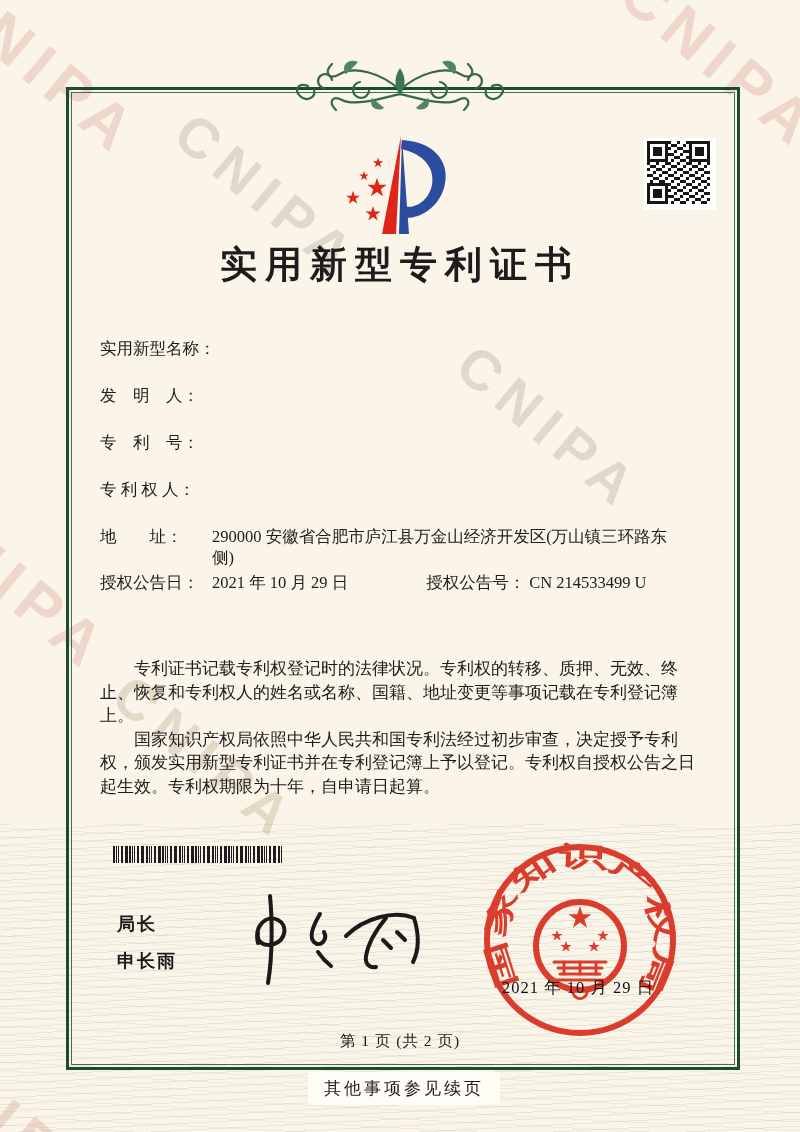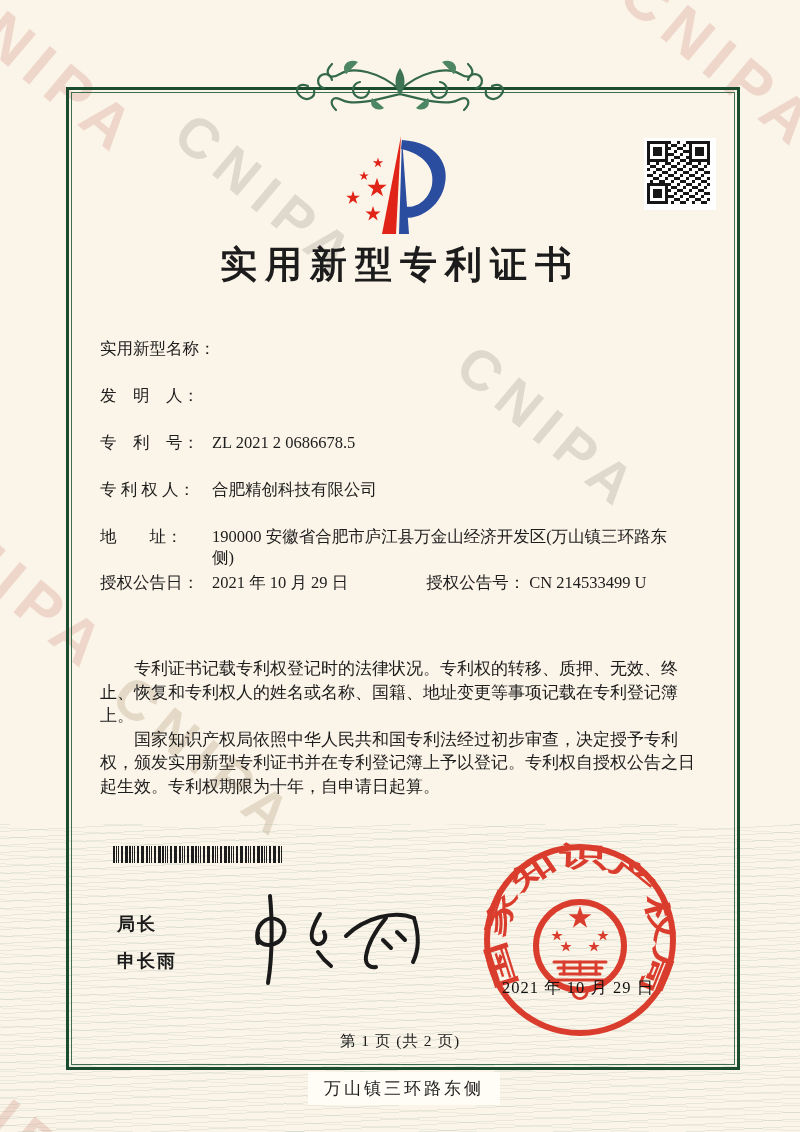--- a/index.html
+++ b/index.html
@@ -334,29 +334,27 @@
 
   <div class="fields">
     <div class="frow">
       <span class="flabel">实用新型名称：</span>
     </div>
     <div class="frow">
       <span class="flabel">发　明　人：</span>
     </div>
     <div class="frow">
       <span class="flabel">专　利　号：</span>
-      <span class="fvalue">ZL 2021 2 0686678.5</span>
     </div>
     <div class="frow">
       <span class="flabel">专 利 权 人：</span>
-      <span class="fvalue">合肥精创科技有限公司</span>
     </div>
     <div class="frow addr">
       <span class="flabel">地　　址：</span>
-      <span class="fvalue">190000 安徽省合肥市庐江县万金山经济开发区(万山镇三环路东侧)</span>
+      <span class="fvalue">290000 安徽省合肥市庐江县万金山经济开发区(万山镇三环路东侧)</span>
     </div>
     <div class="frow grant-pair">
       <span class="flabel">授权公告日：</span>
       <span>2021 年 10 月 29 日</span>
       <span class="sep"></span>
       <span>授权公告号：</span>
       <span style="margin-left:4px;">CN 214533499 U</span>
     </div>
   </div>
 
@@ -461,15 +459,15 @@
         <path d="M72,140 L128,140"></path>
         <path d="M84,122 L84,134 M100,122 L100,134 M116,122 L116,134"></path>
         <path d="M94,148 a7,7 0 1 0 12,0"></path>
       </g>
     </g>
   </svg>
   <div class="seal-date">2021 年 10 月 29 日</div>
 
   <div class="page-foot">第 1 页 (共 2 页)</div>
 
-  <div class="cont-note">万山镇三环路东侧</div>
+  <div class="cont-note">其他事项参见续页</div>
 
 </div>
 
 </body></html>

